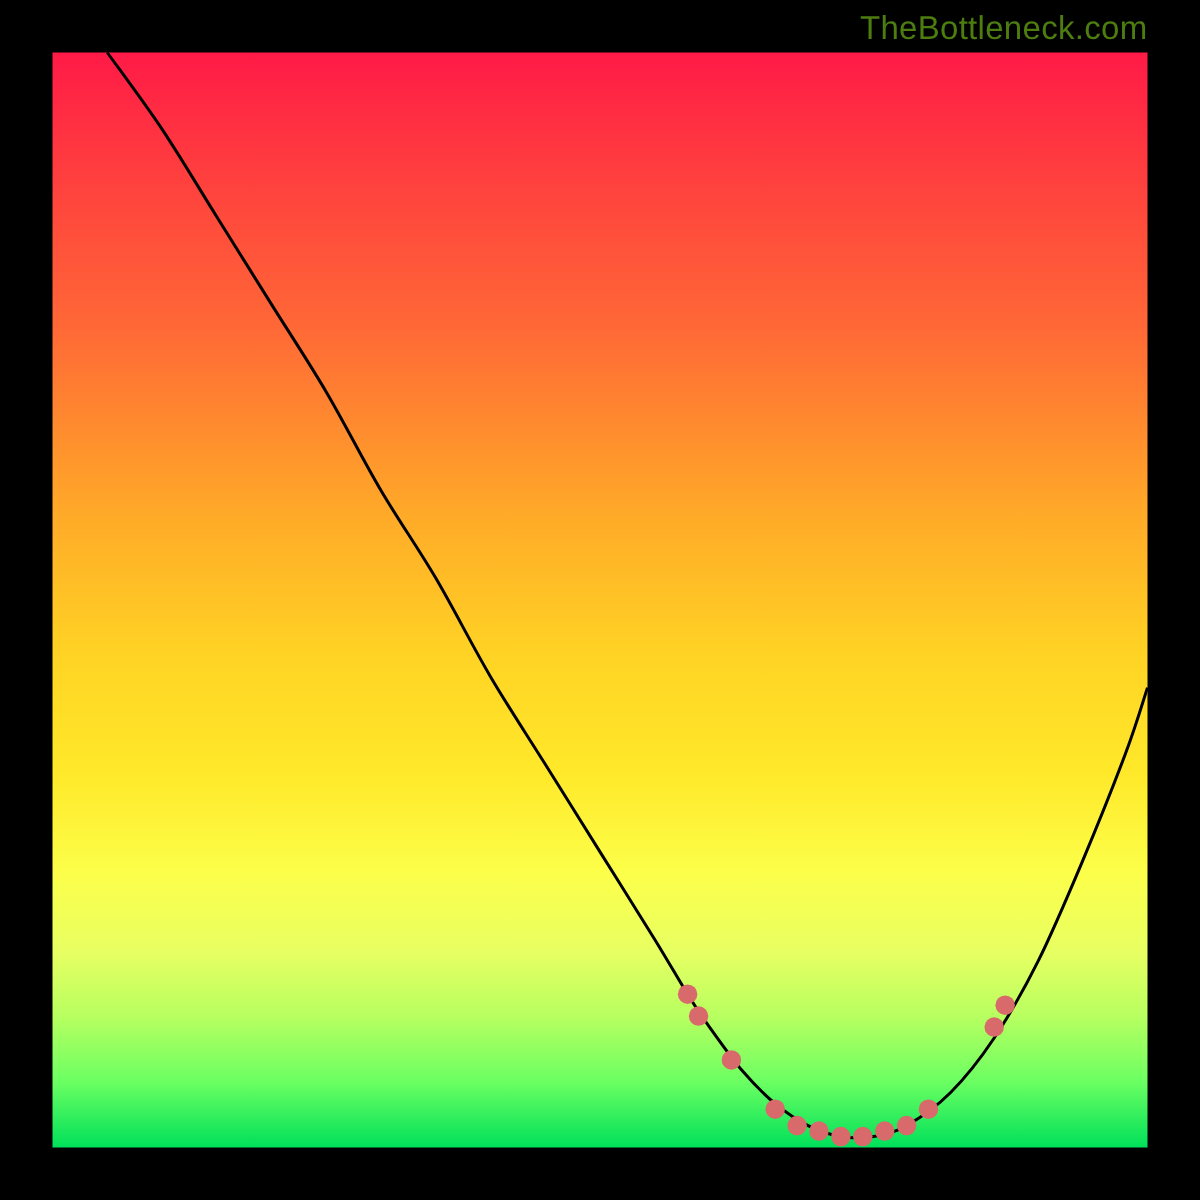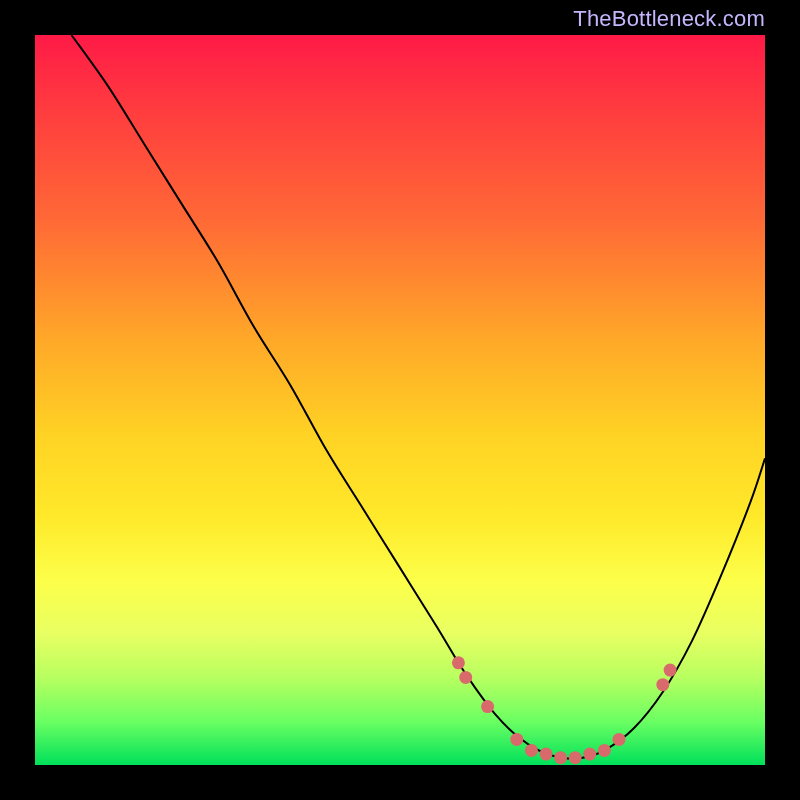--- a/index.html
+++ b/index.html
@@ -35,21 +35,21 @@
       #e8ff62 82%,
       #b8ff60 88%,
       #6bff62 94%,
       #00e05a 100%
     );
   }
   .watermark {
     position: absolute;
     top: 6px;
     right: 35px;
-    color: #c4b5fd;
+    color: #4d7c0f;
     font-size: 22px;
     font-weight: 500;
     letter-spacing: 0.2px;
     user-select: none;
   }
   svg.curve {
     position: absolute;
     left: 0;
     top: 0;
     width: 730px;

